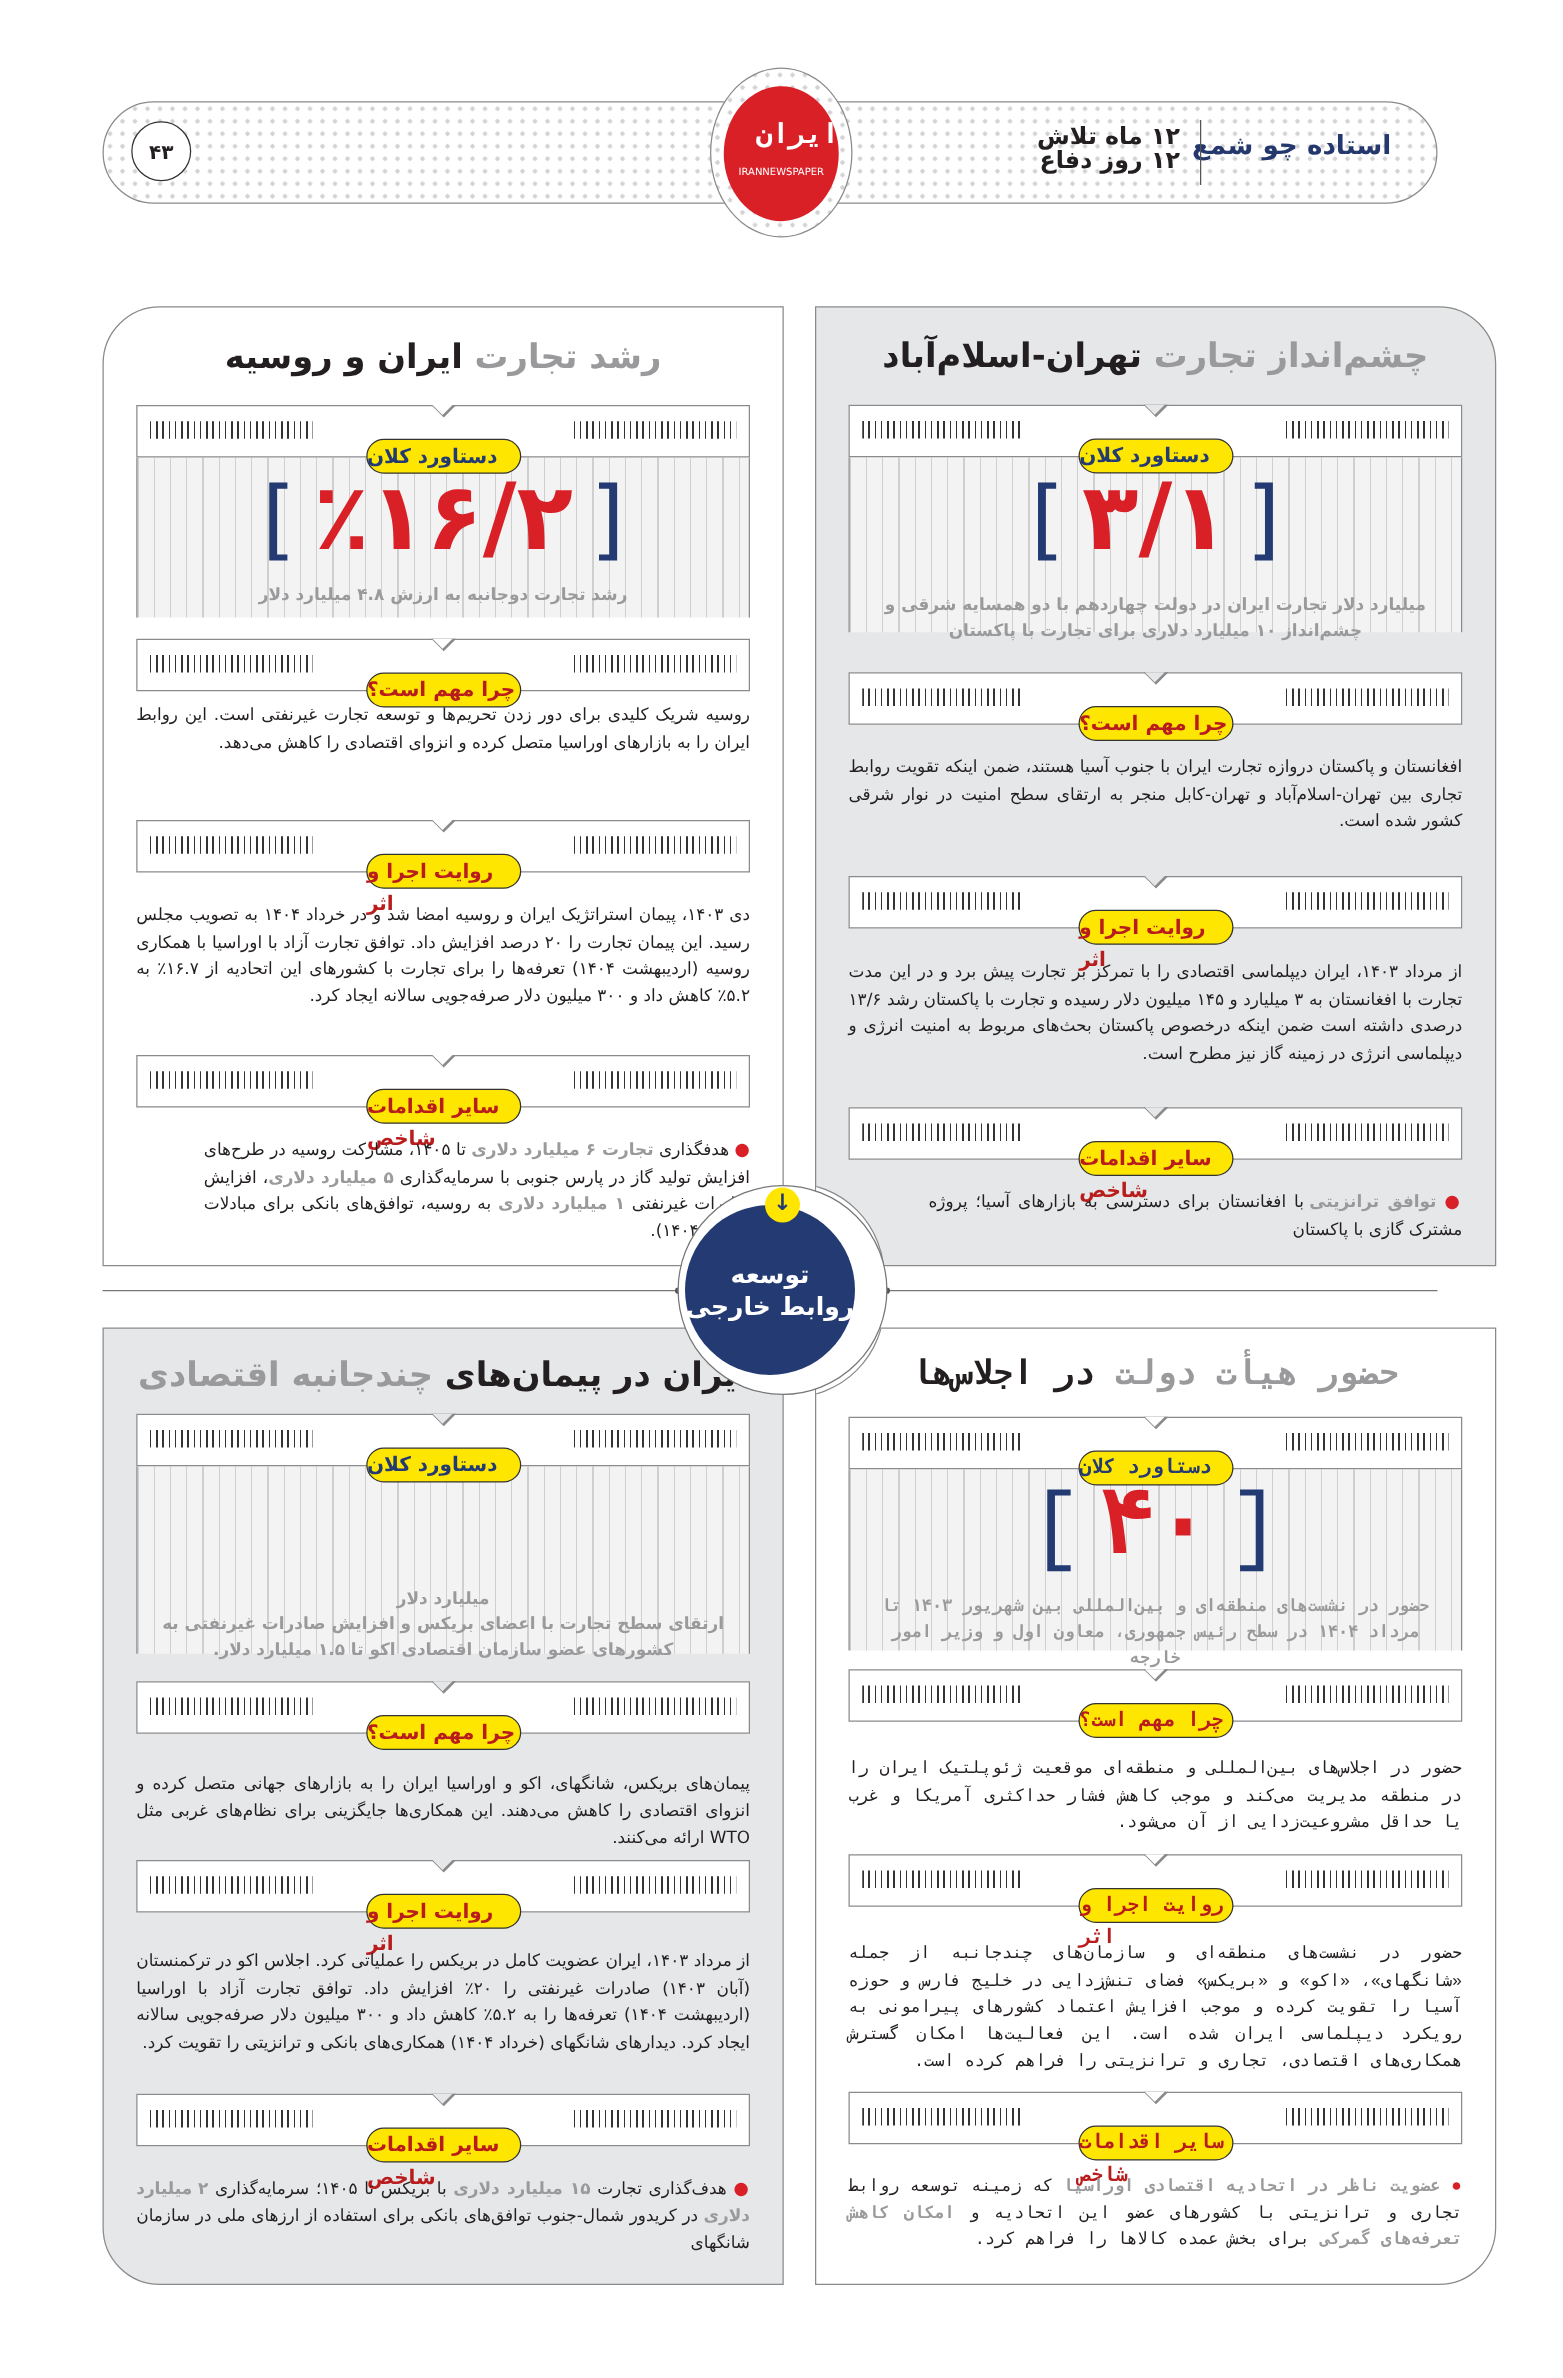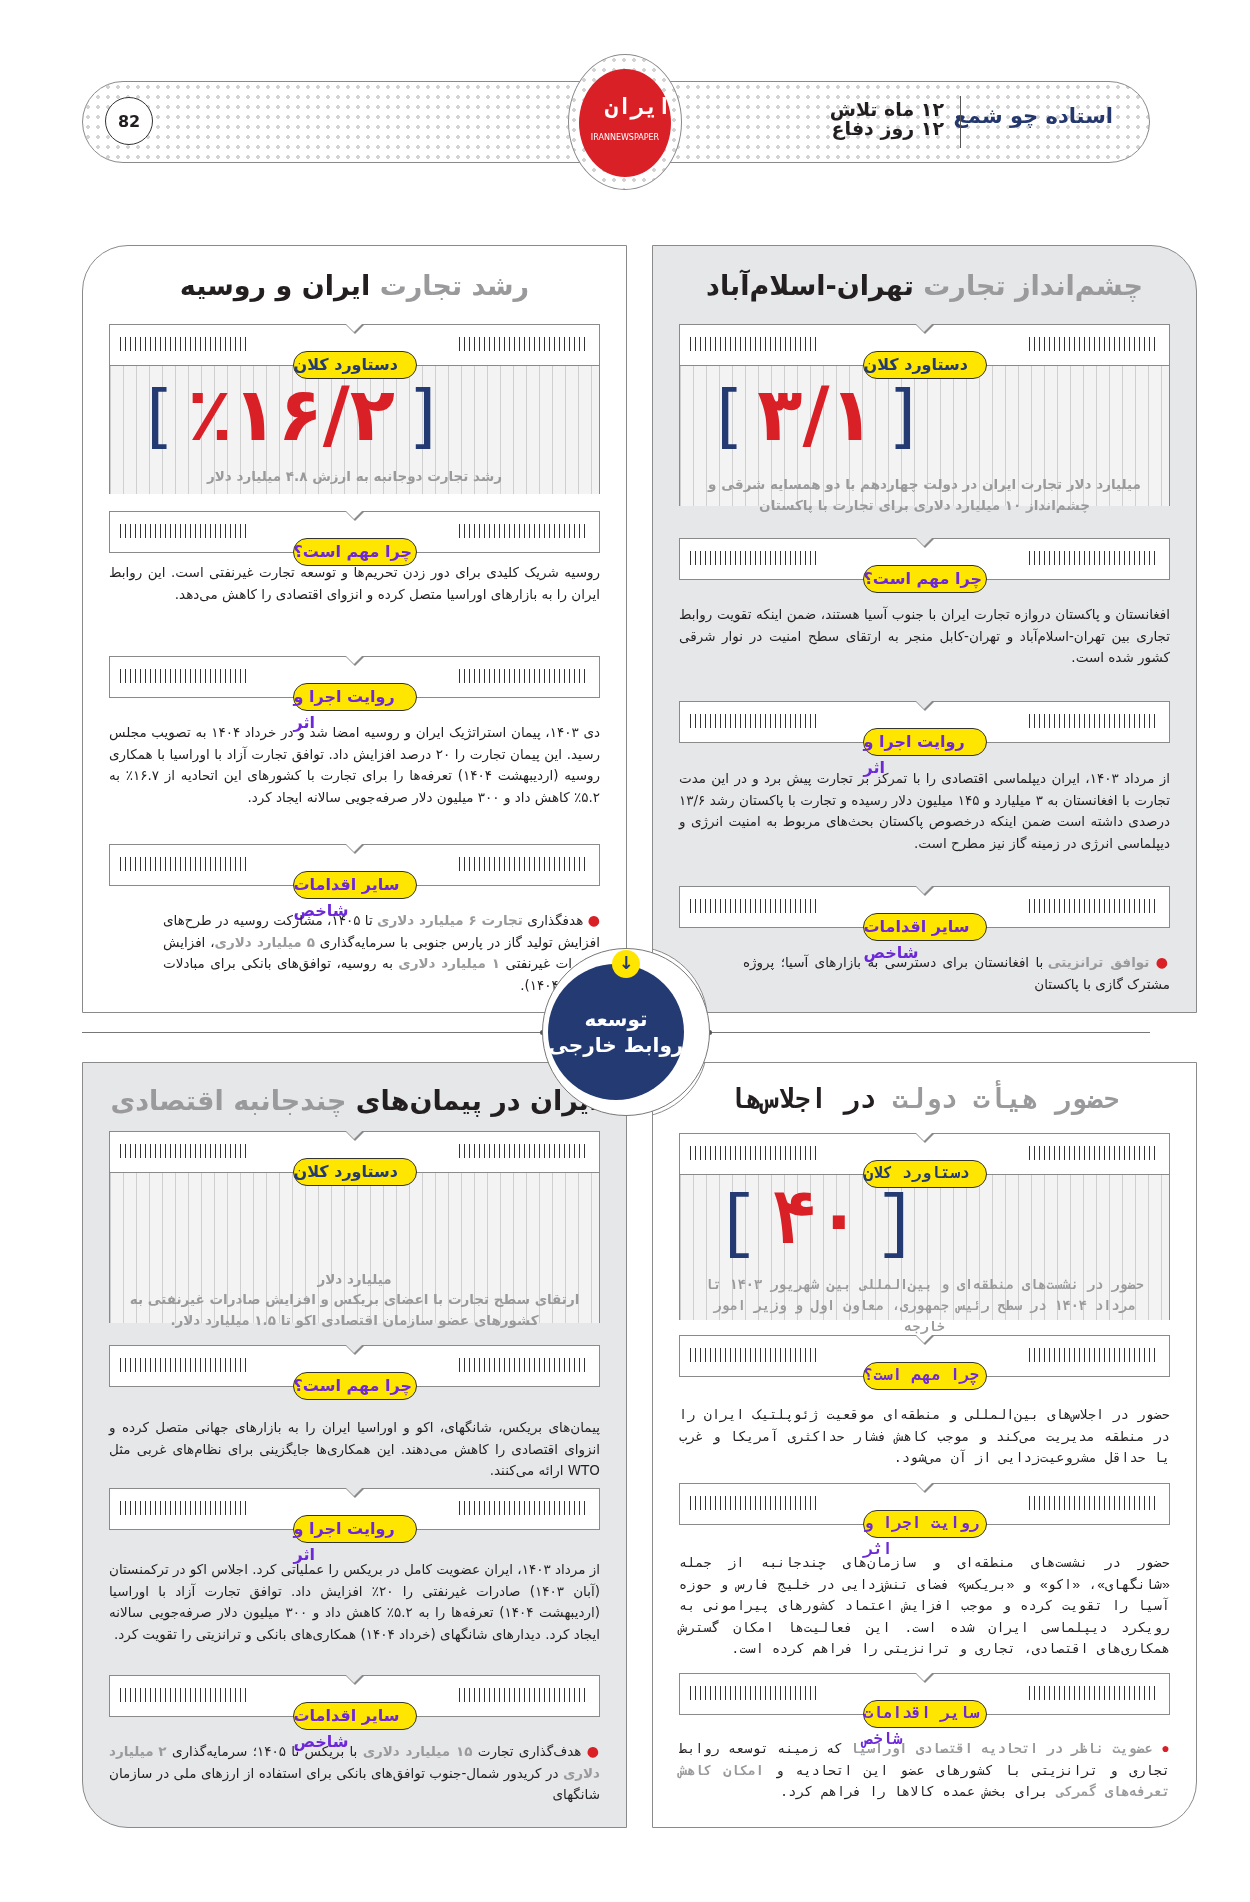--- a/index.html
+++ b/index.html
@@ -97,31 +97,31 @@
   .ruler-notch-in {
     position: absolute; top: -1.5px; left: 50%; margin-left: -8.5px; width: 0; height: 0;
     border-left: 8.5px solid transparent; border-right: 8.5px solid transparent; border-top: 8.5px solid #fff;
   }
   .card.gray .ruler-notch-in { border-top-color: #e6e7e9; }
   .badge {
     position: absolute; left: 50%; top: 27px; transform: translateX(-50%);
     width: 124px; height: 28px; border-radius: 14px; background: #ffe600; border: 1.2px solid #333;
     font-weight: bold; font-size: 16px; line-height: 26px; text-align: left; color: #233a72;
   }
-  .badge.dark { color: #6d28d9; }
+  .badge.dark { color: #b91c1c; }
 
   .stripes {
     position: absolute; left: 0; right: 0; top: 42px; height: 140px;
     background-color: #f3f3f3;
     background-image: repeating-linear-gradient(90deg, #cfcfcf 0 1px, transparent 1px 13px);
     border-left: 1.2px solid #8a8a8a; border-right: 1.2px solid #8a8a8a;
   }
   .big-num {
-    position: absolute; left: 0; right: 0; top: 50px; direction: ltr;
-    font-weight: bold; color: #d92027; font-size: 74px; line-height: 80px; padding-left: 23px;
+    position: absolute; left: 0; right: 0; top: 50px; text-align: center; direction: ltr;
+    font-weight: bold; color: #d92027; font-size: 74px; line-height: 80px;
   }
   .big-num .br-l, .big-num .br-r { color: #233a72; font-weight: normal; font-size: 70px; padding: 0 14px; }
   .big-caption {
     position: absolute; left: 16px; right: 16px; top: 138px; text-align: center;
     font-weight: bold; font-size: 13.5px; line-height: 21px; color: #9a9a9c;
   }
 
   .body-text {
     position: absolute; left: 26px; right: 26px; text-align: justify; text-align-last: right;
     font-size: 13.5px; line-height: 21.5px; color: #231f20;
@@ -132,21 +132,21 @@
 </head>
 <body>
 
 <div class="header">
   <span class="header-brand">استاده چو شمع</span>
   <span class="header-sep"></span>
   <div class="header-sub">
     <div>۱۲ ماه تلاش</div>
     <div>۱۲ روز دفاع</div>
   </div>
-  <div class="page-num">82</div>
+  <div class="page-num">۴۳</div>
 </div>
 <div class="logo-wrap">
   <div class="logo">
     <span class="logo-main">ایران</span>
     <span class="logo-sub">IRANNEWSPAPER</span>
   </div>
 </div>
 
 <div class="vline" style="top:245px;height:705px;"></div>
 <div class="vline" style="top:1114px;height:714px;"></div>

